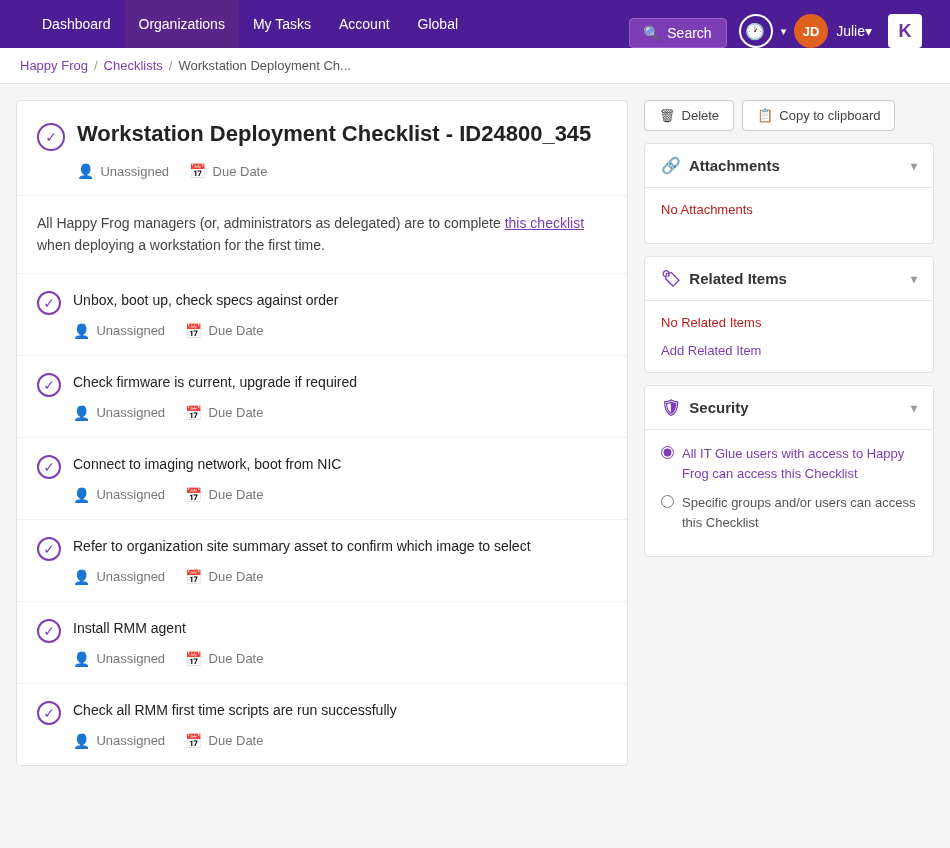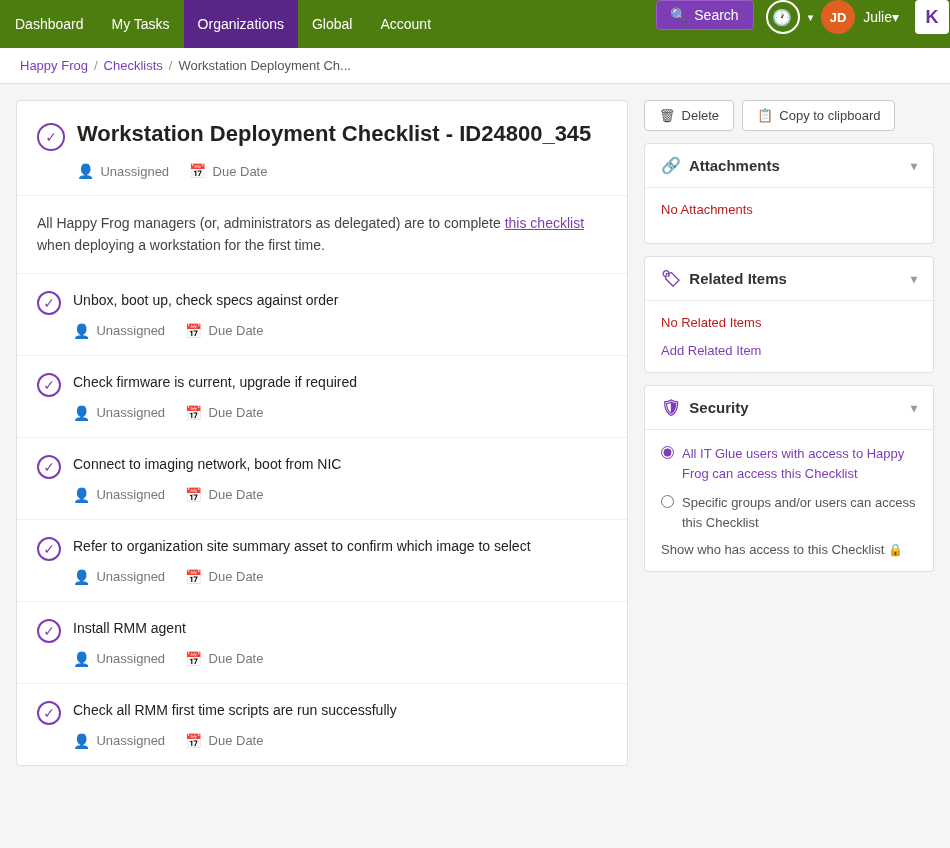--- a/index.html
+++ b/index.html
@@ -1,24 +1,24 @@
 <!DOCTYPE html>
 <html><head>
   <meta charset="utf-8">
   <style>
     * { box-sizing: border-box; margin: 0; padding: 0; }
     body { font-family: -apple-system, BlinkMacSystemFont, 'Segoe UI', sans-serif; font-size: 14px; background: #f5f5f5; color: #333; }
 
     
     .topnav {
-      background: #4d7c0f;
-      display: flex;
-      align-items: flex-start;
+      background: #4c1d95;
+      display: flex;
+      align-items: flex-end;
       height: 48px;
-      padding: 0 1px;
+      padding: 0 28px;
       gap: 0;
     }
     .topnav-item {
       color: #fff;
       padding: 0 14px;
       height: 48px;
       display: flex;
       align-items: center;
       cursor: pointer;
       font-size: 14px;
@@ -291,24 +291,24 @@
       gap: 4px;
       margin-top: 4px;
     }
     .lock-icon-inline { font-size: 12px; color: #777; }
   </style>
 </head>
 <body>
 
 <nav class="topnav">
   <div class="topnav-item">Dashboard</div>
+  <div class="topnav-item active">Organizations</div>
   <div class="topnav-item">My Tasks</div>
-  <div class="topnav-item active">Organizations</div>
+  <div class="topnav-item">Account</div>
   <div class="topnav-item">Global</div>
-  <div class="topnav-item">Account</div>
   <div class="topnav-spacer"></div>
   <button class="search-btn">
     <span>🔍</span>
     <span>Search</span>
   </button>
   <div class="user-area">
     <div class="clock-btn">
       <span>🕐</span>
     </div>
     <span style="color:#fff;font-size:11px;">▾</span>
@@ -514,21 +514,17 @@
       </div>
       <div class="side-section-body">
         <div class="security-option">
           <input type="radio" id="sec1" name="security" checked="" style="">
           <label for="sec1">All IT Glue users with access to Happy Frog can access this Checklist</label>
         </div>
         <div class="security-option">
           <input type="radio" id="sec2" name="security" style="">
           <label for="sec2" class="inactive">Specific groups and/or users can access this Checklist</label>
         </div>
-        <div class="show-access-link">
-          <span>Show who has access to this Checklist</span>
-          <span class="lock-icon-inline">🔒</span>
-        </div>
       </div>
     </div>
 
   </div>
 </div>
 
 </body></html>

